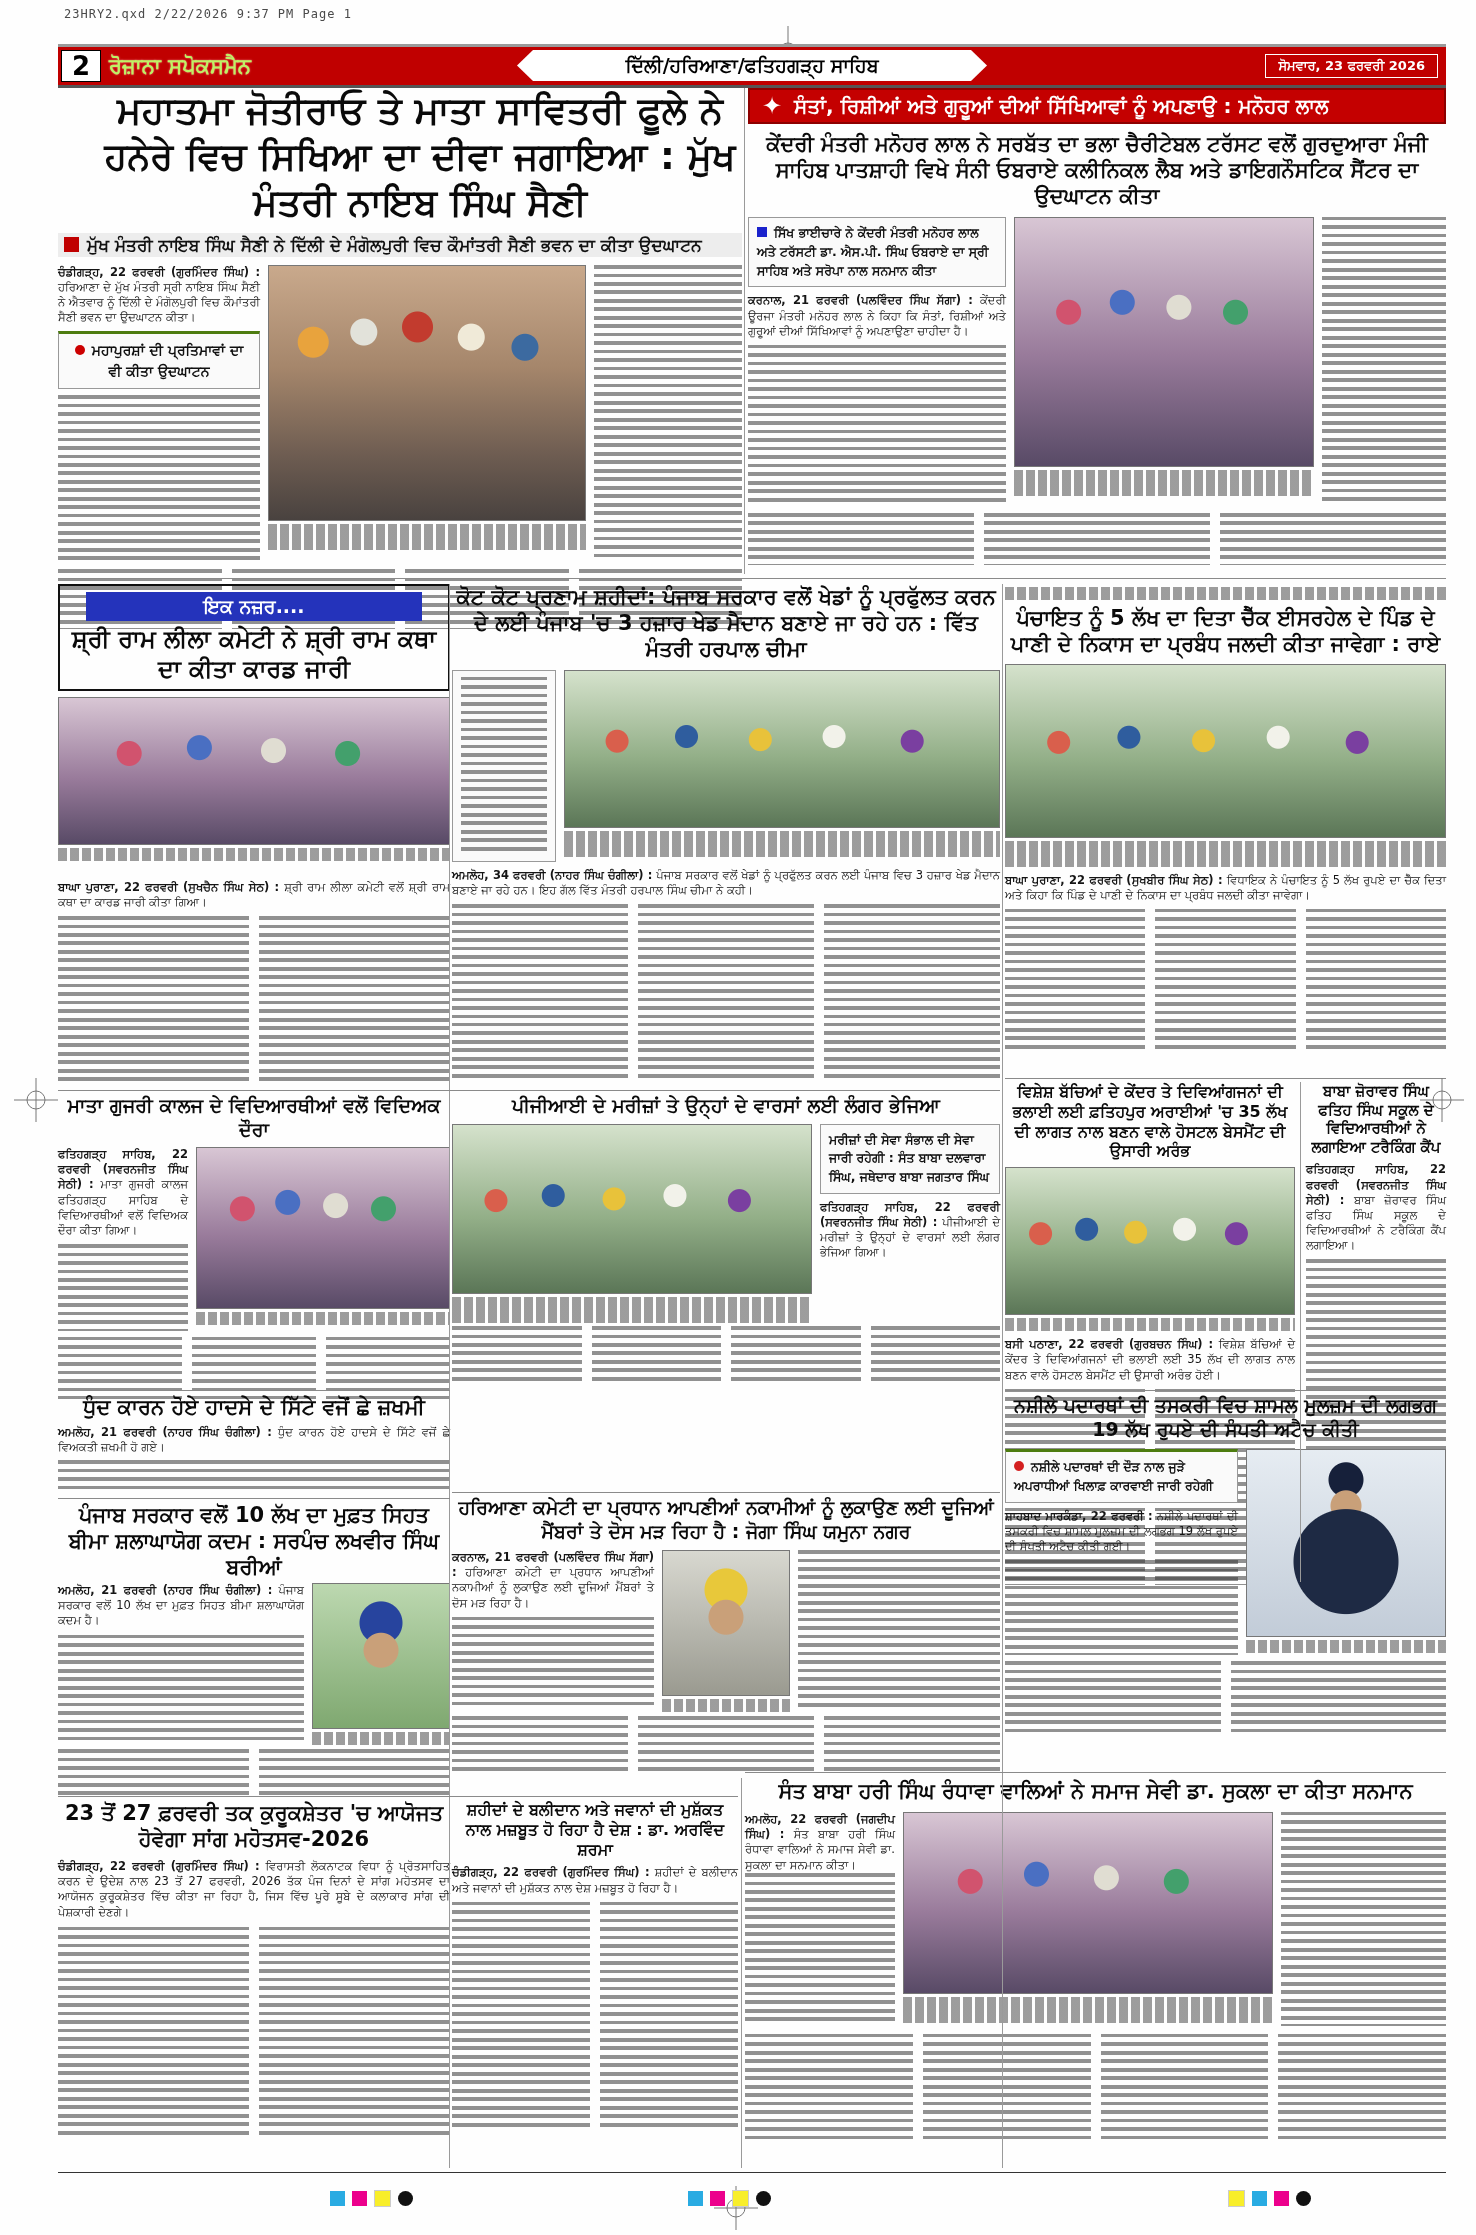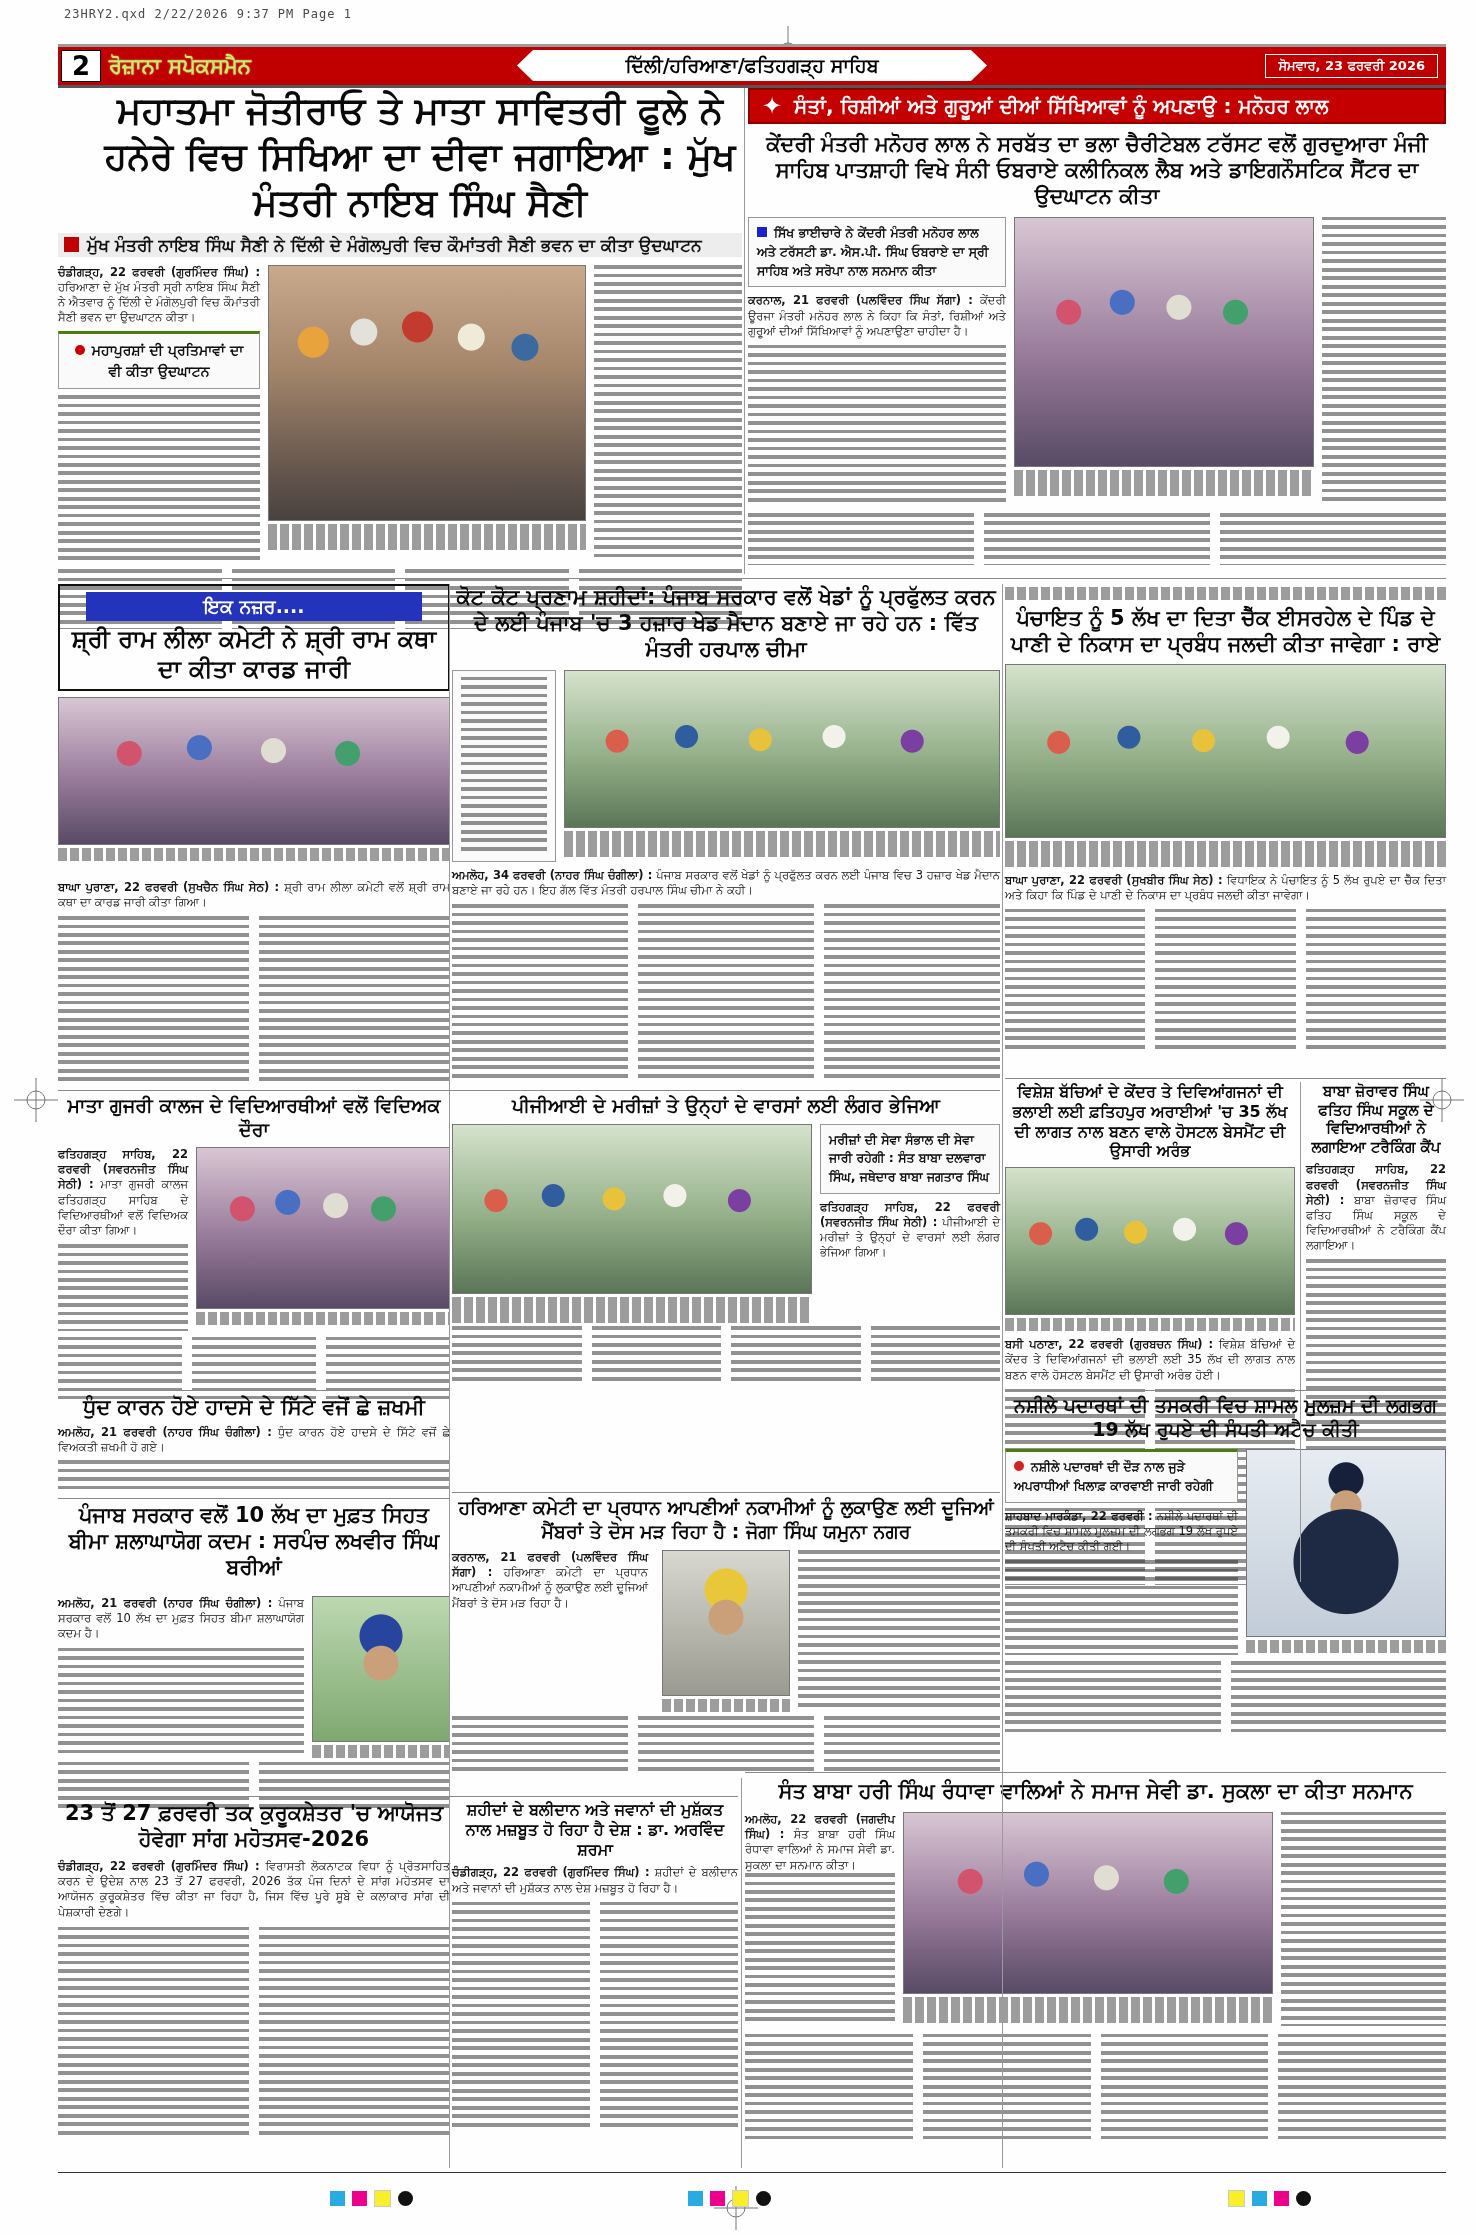--- a/index.html
+++ b/index.html
@@ -263,21 +263,21 @@
   </section>
 
   <section class="art" style="left:58px;top:1394px;width:392px;height:100px;">
     <h2 class="hl hl-lg">ਧੁੰਦ ਕਾਰਨ ਹੋਏ ਹਾਦਸੇ ਦੇ ਸਿੱਟੇ ਵਜੋਂ ਛੇ ਜ਼ਖਮੀ</h2>
     <p class="lead" style="margin-top:5px;"><span class="dl">ਅਮਲੋਹ, 21 ਫਰਵਰੀ (ਨਾਹਰ ਸਿੰਘ ਚੰਗੀਲਾ) :</span> <span>ਧੁੰਦ ਕਾਰਨ ਹੋਏ ਹਾਦਸੇ ਦੇ ਸਿੱਟੇ ਵਜੋਂ ਛੇ ਵਿਅਕਤੀ ਜ਼ਖਮੀ ਹੋ ਗਏ।</span></p>
     <div class="fill" style="margin-top:5px;height:30px;"></div>
   </section>
 
   <section class="art" style="left:58px;top:1502px;width:392px;height:290px;">
     <h2 class="hl hl-lg">ਪੰਜਾਬ ਸਰਕਾਰ ਵਲੋਂ 10 ਲੱਖ ਦਾ ਮੁਫ਼ਤ ਸਿਹਤ ਬੀਮਾ ਸ਼ਲਾਘਾਯੋਗ ਕਦਮ : ਸਰਪੰਚ ਲਖਵੀਰ ਸਿੰਘ ਬਰੀਆਂ</h2>
-    <div style="display:flex;gap:8px;margin-top:16px;height:160px;">
+    <div style="display:flex;gap:8px;margin-top:3px;height:160px;">
       <div style="flex:1;display:flex;flex-direction:column;gap:6px;">
         <p class="lead"><span class="dl">ਅਮਲੋਹ, 21 ਫਰਵਰੀ (ਨਾਹਰ ਸਿੰਘ ਚੰਗੀਲਾ) :</span> <span>ਪੰਜਾਬ ਸਰਕਾਰ ਵਲੋਂ 10 ਲੱਖ ਦਾ ਮੁਫ਼ਤ ਸਿਹਤ ਬੀਮਾ ਸ਼ਲਾਘਾਯੋਗ ਕਦਮ ਹੈ।</span></p>
         <div class="fill" style="flex:1;"></div>
       </div>
       <div style="width:138px;">
         <div class="photo ph-port" style="height:146px;"></div>
         <div class="cap"></div>
       </div>
     </div>
     <div class="cols" style="margin-top:6px;height:48px;">
@@ -291,21 +291,21 @@
     <p class="lead" style="margin-top:7px;"><span class="dl">ਚੰਡੀਗੜ੍ਹ, 22 ਫਰਵਰੀ (ਗੁਰਮਿੰਦਰ ਸਿੰਘ) :</span> <span>ਵਿਰਾਸਤੀ ਲੋਕਨਾਟਕ ਵਿਧਾ ਨੂੰ ਪ੍ਰੋਤਸਾਹਿਤ ਕਰਨ ਦੇ ਉਦੇਸ਼ ਨਾਲ 23 ਤੋਂ 27 ਫਰਵਰੀ, 2026 ਤੱਕ ਪੰਜ ਦਿਨਾਂ ਦੇ ਸਾਂਗ ਮਹੋਤਸਵ ਦਾ ਆਯੋਜਨ ਕੁਰੂਕਸ਼ੇਤਰ ਵਿੱਚ ਕੀਤਾ ਜਾ ਰਿਹਾ ਹੈ, ਜਿਸ ਵਿੱਚ ਪੂਰੇ ਸੂਬੇ ਦੇ ਕਲਾਕਾਰ ਸਾਂਗ ਦੀ ਪੇਸ਼ਕਾਰੀ ਦੇਣਗੇ।</span></p>
     <div class="cols" style="margin-top:7px;height:208px;">
       <div class="fill"></div>
         <div class="fill"></div>
     </div>
   </section>
 
   <section class="art" style="left:452px;top:1496px;width:548px;height:294px;">
     <h2 class="hl hl-md">ਹਰਿਆਣਾ ਕਮੇਟੀ ਦਾ ਪ੍ਰਧਾਨ ਆਪਣੀਆਂ ਨਕਾਮੀਆਂ ਨੂੰ ਲੁਕਾਉਣ ਲਈ ਦੂਜਿਆਂ ਮੈਂਬਰਾਂ ਤੇ ਦੋਸ ਮੜ ਰਿਹਾ ਹੈ : ਜੋਗਾ ਸਿੰਘ ਯਮੁਨਾ ਨਗਰ</h2>
     <div style="display:flex;gap:8px;margin-top:7px;height:160px;">
-      <div style="flex:1;display:flex;flex-direction:row;gap:6px;">
+      <div style="flex:1;display:flex;flex-direction:column;gap:6px;">
         <p class="lead"><span class="dl">ਕਰਨਾਲ, 21 ਫਰਵਰੀ (ਪਲਵਿੰਦਰ ਸਿੰਘ ਸੱਗਾ) :</span> <span>ਹਰਿਆਣਾ ਕਮੇਟੀ ਦਾ ਪ੍ਰਧਾਨ ਆਪਣੀਆਂ ਨਕਾਮੀਆਂ ਨੂੰ ਲੁਕਾਉਣ ਲਈ ਦੂਜਿਆਂ ਮੈਂਬਰਾਂ ਤੇ ਦੋਸ ਮੜ ਰਿਹਾ ਹੈ।</span></p>
         <div class="fill" style="flex:1;"></div>
       </div>
       <div style="width:128px;">
         <div class="photo ph-port2" style="height:146px;"></div>
         <div class="cap"></div>
       </div>
       <div style="flex:1;" class="fill"></div>
     </div>
     <div class="cols" style="margin-top:6px;height:58px;">

